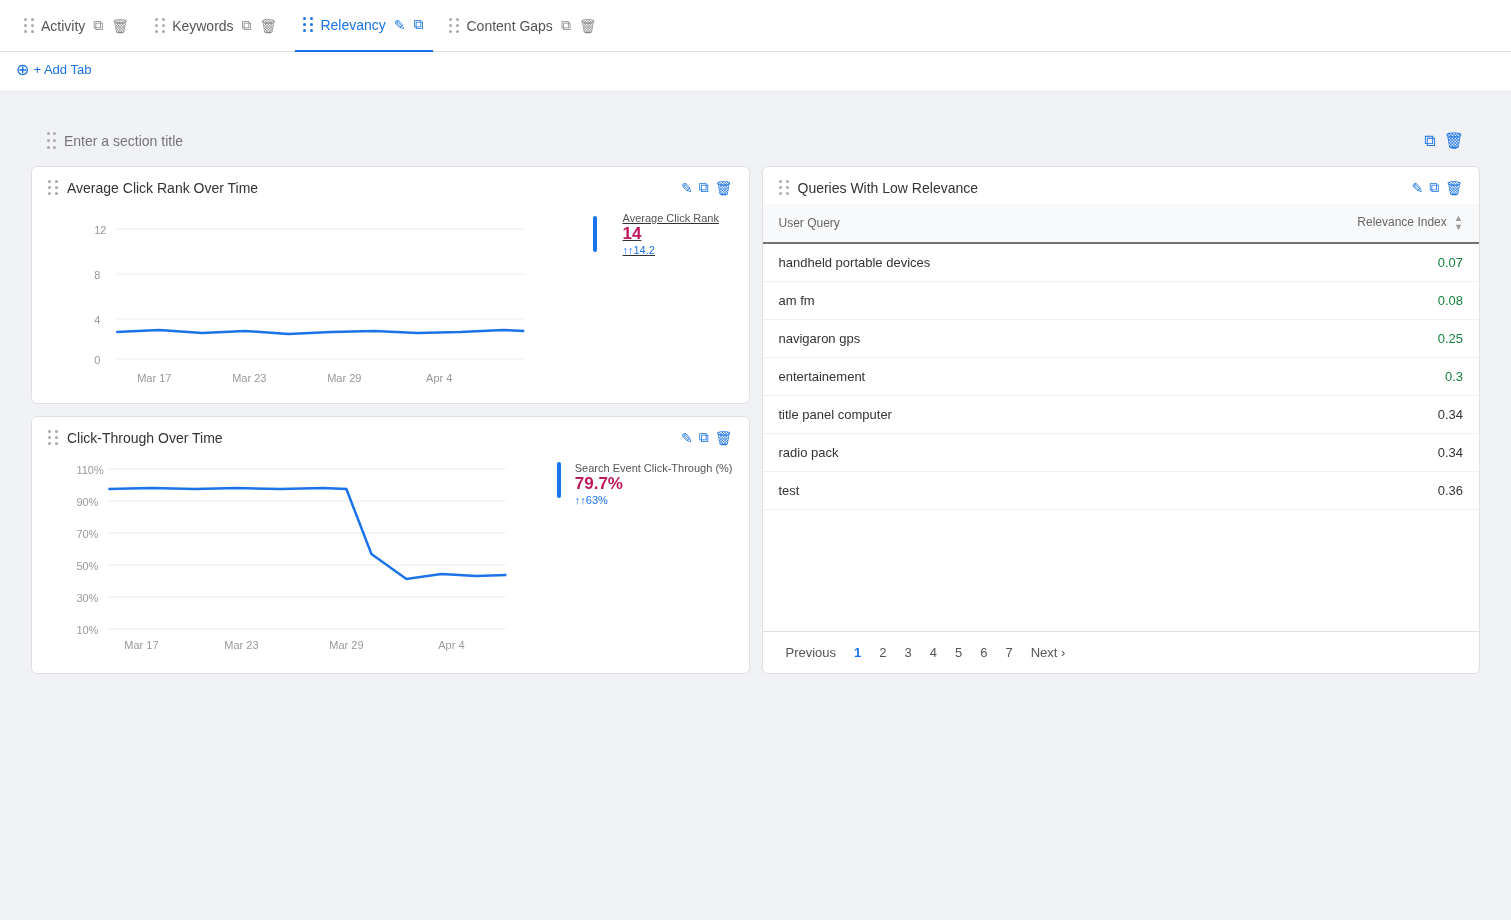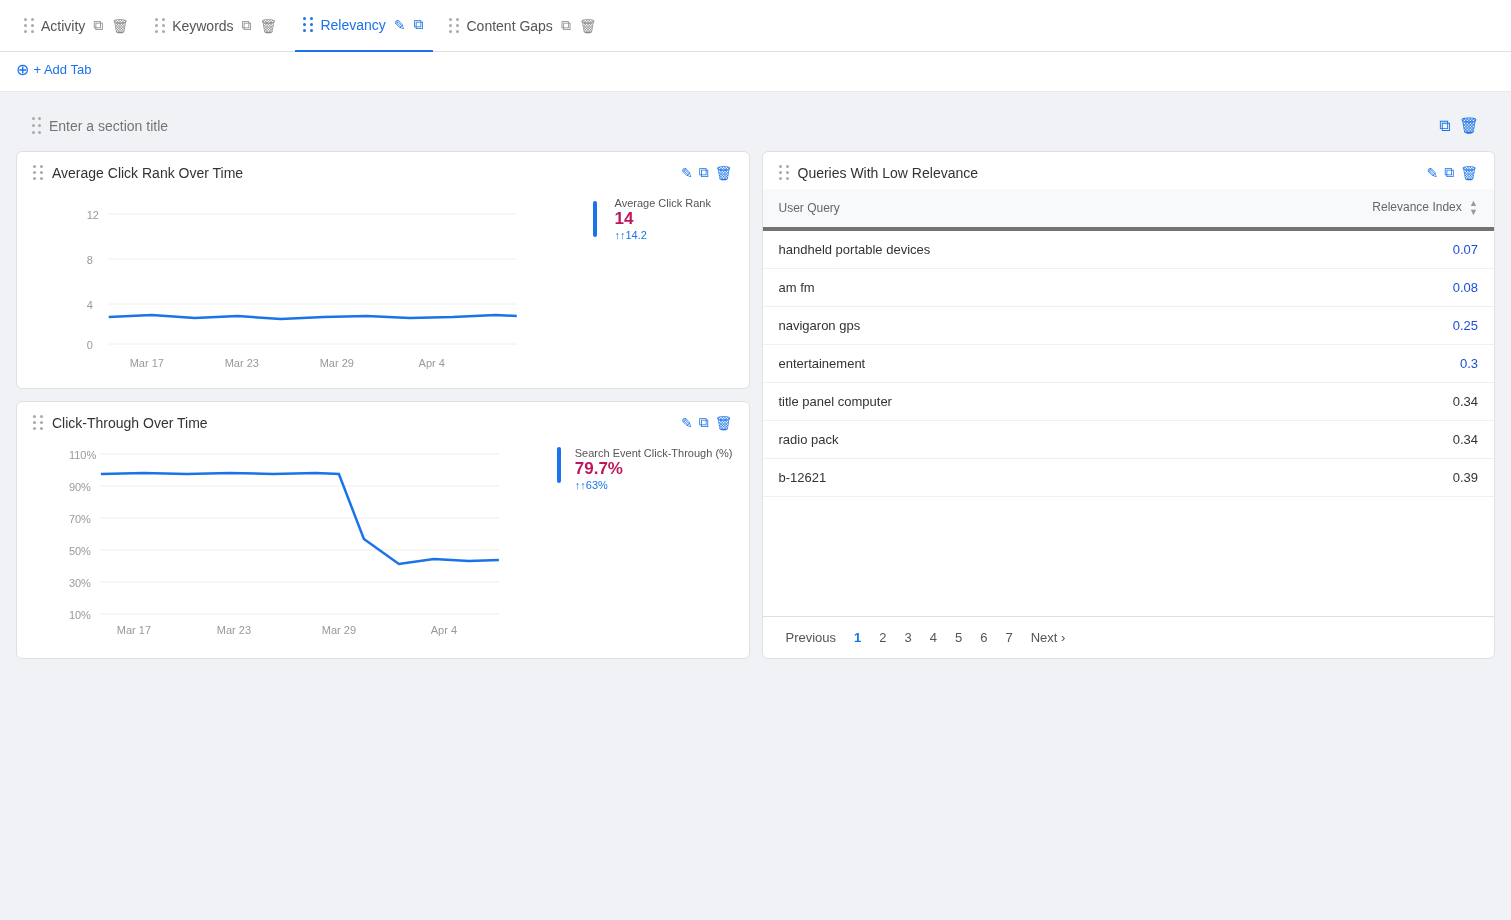--- a/index.html
+++ b/index.html
@@ -56,21 +56,21 @@
       cursor: pointer;
       color: #1a73e8;
       font-size: 13px;
       display: flex;
       align-items: center;
       gap: 4px;
     }
 
     
     .main-content {
-      padding: 16px;
+      padding: 31px;
       background: #f0f2f5;
     }
 
     
     .section-header {
       background: #f0f2f5;
       padding: 8px 16px;
       display: flex;
       align-items: center;
       justify-content: space-between;
@@ -207,32 +207,32 @@
     }
     thead tr {
       background: #f8f9fa;
     }
     th {
       padding: 10px 16px;
       text-align: left;
       font-size: 12px;
       color: #666;
       font-weight: 500;
-      border-bottom: 4px solid #737373;
+      border-bottom: 2px solid #737373;
     }
     th.right, td.right {
       text-align: right;
     }
     td {
       padding: 11px 16px;
       font-size: 13px;
       color: #333;
       border-bottom: 1px solid #f0f0f0;
     }
-    td.orange { color: #1d4ed8; }
+    td.orange { color: #15803d; }
     td.dark { color: #333; }
     .sort-icons {
       display: inline-flex;
       flex-direction: column;
       margin-left: 4px;
       font-size: 9px;
       line-height: 1;
       vertical-align: middle;
       color: #999;
     }
@@ -412,21 +412,21 @@
 
               <polyline points="22,128 65,126 108,129 151,127 194,130 237,128 280,127 323,129 366,128 409,126 430,127" fill="none" stroke="#1a73e8" stroke-width="2.5"></polyline>
 
               <text x="60" y="178" font-size="11" fill="#999" text-anchor="middle">Mar 17</text>
               <text x="155" y="178" font-size="11" fill="#999" text-anchor="middle">Mar 23</text>
               <text x="250" y="178" font-size="11" fill="#999" text-anchor="middle">Mar 29</text>
               <text x="345" y="178" font-size="11" fill="#999" text-anchor="middle">Apr 4</text>
             </svg>
           </div>
           <div class="chart-legend">
-            <div style="display:flex;align-items:center;gap:10px;">
+            <div style="display:flex;align-items:center;gap:18px;text-decoration:underline;">
               <span class="legend-indicator"></span>
               <div>
                 <div class="legend-label">Average Click Rank</div>
                 <div class="legend-value">14</div>
                 <div class="legend-sub">
                   <span>↑</span><span style="font-size:11px;">↑14.2</span>
                 </div>
               </div>
             </div>
           </div>
@@ -550,22 +550,22 @@
               </tr>
               <tr>
                 <td>title panel computer</td>
                 <td class="right dark">0.34</td>
               </tr>
               <tr>
                 <td>radio pack</td>
                 <td class="right dark">0.34</td>
               </tr>
               <tr>
-                <td>b-12621</td>
-                <td class="right dark">0.39</td>
+                <td>test</td>
+                <td class="right dark">0.36</td>
               </tr>
             </tbody>
         </table>
       </div>
 
       <div class="pagination">
         <button class="page-btn">Previous</button>
         <button class="page-btn active">1</button>
         <button class="page-btn">2</button>
         <button class="page-btn">3</button>

